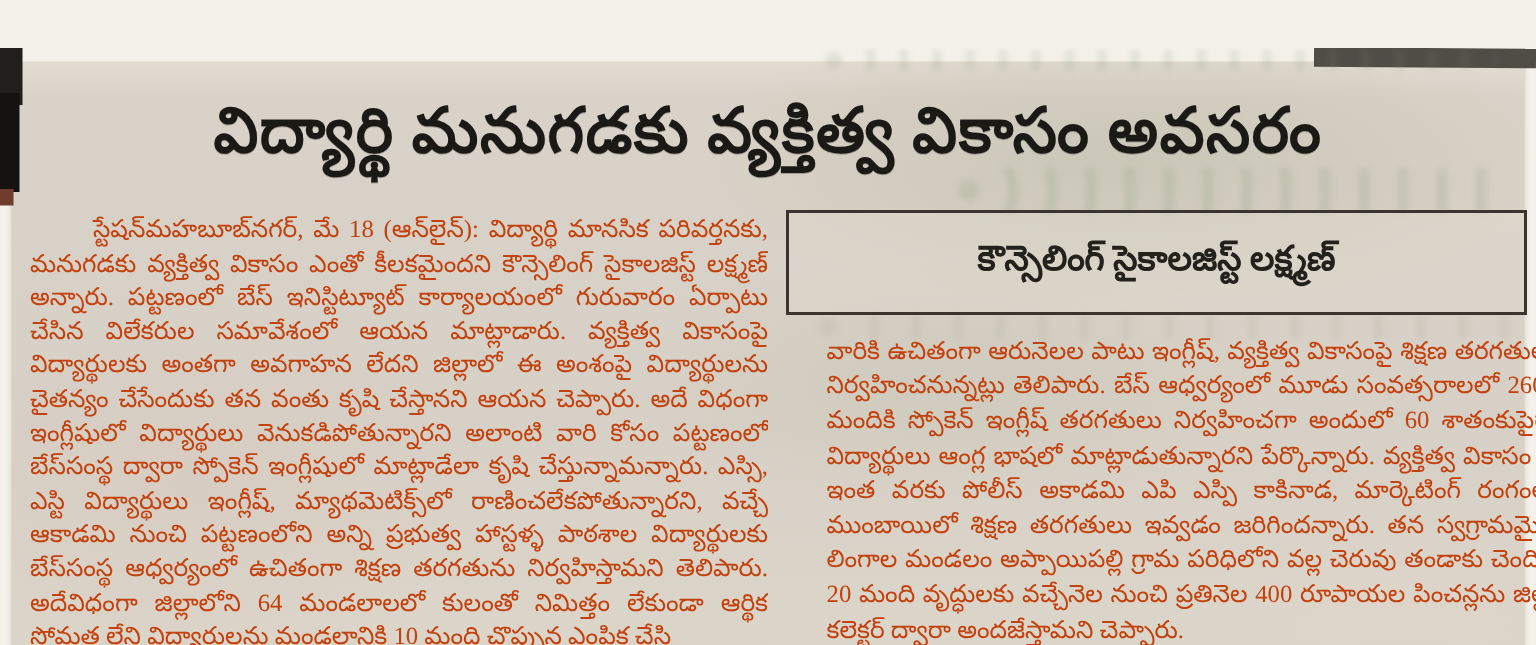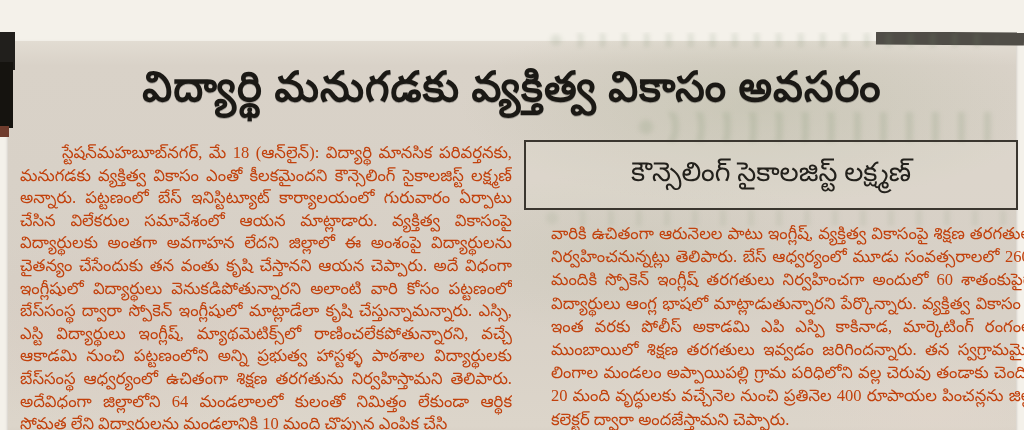--- a/index.html
+++ b/index.html
@@ -32,21 +32,21 @@
       background:repeating-radial-gradient(circle at 12px 8px, rgba(125,145,112,.22) 0 4px, rgba(125,145,112,0) 8px 28px);}
   
   .headline{position:absolute;left:34px;top:17px;width:956px;height:86px;
             display:flex;align-items:center;justify-content:center;
             font-size:42px;font-weight:700;color:#1b1915;letter-spacing:1px;
             text-shadow:0 1px 0 rgba(0,0,0,.25);white-space:nowrap;overflow:hidden;}
   
   .subbox{position:absolute;left:524px;top:108px;width:490px;height:66px;
           border:2px solid #3a362f;display:flex;align-items:center;justify-content:center;
           background:rgba(233,227,216,.25);}
-  .subbox .txt{font-size:27px;font-weight:400;color:#23211c;white-space:nowrap;}
+  .subbox .txt{font-size:23px;font-weight:700;color:#23211c;white-space:nowrap;}
   
   .col{position:absolute;color:#c2410c;text-align:justify;overflow:hidden;}
   .col p{margin:0;}
   .col-left{left:20px;top:110px;width:492px;height:294px;
             font-size:16.5px;line-height:22.6px;}
   .col-left p{text-indent:42px;}
   .col-right{left:551px;top:190px;width:487px;height:212px;
              font-size:16.5px;line-height:23.2px;}
   
   .rule-left{position:absolute;left:12px;top:404px;width:498px;height:2px;background:#454137;}

